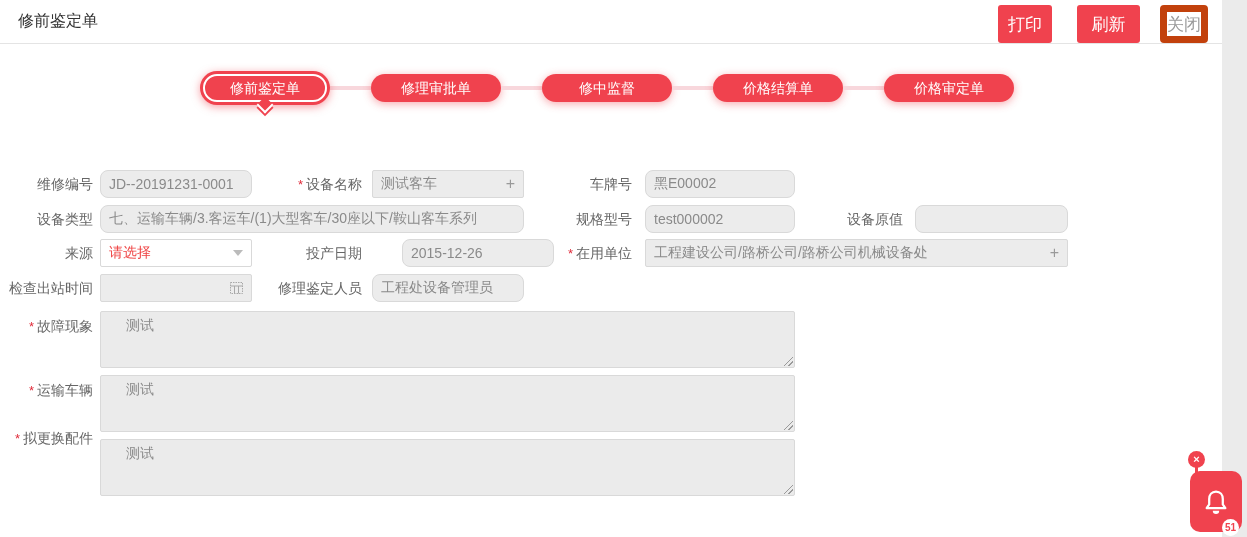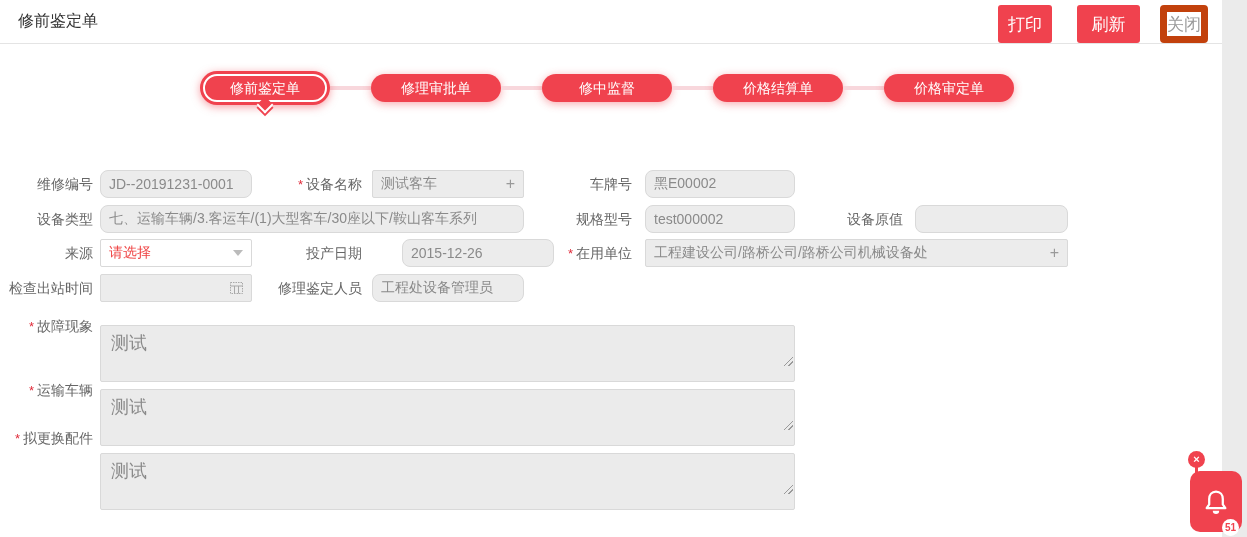--- a/index.html
+++ b/index.html
@@ -40,21 +40,21 @@
          border-radius:8px; color:#8a8a8a; font-size:14px; padding:0 8px; font-family:inherit; outline:none; }
   .field { position:absolute; height:28px; box-sizing:border-box; background:#ececec; border:1px solid #d9d9d9;
            border-radius:2px; color:#8a8a8a; font-size:14px; display:flex; align-items:center; padding:0 8px; }
   .field-val { flex:1; white-space:nowrap; overflow:hidden; }
   .plus { color:#999; font-size:16px; line-height:1; cursor:pointer; }
   .select { background:#fff; cursor:pointer; }
   .caret { width:0; height:0; border-left:5px solid transparent; border-right:5px solid transparent; border-top:6px solid #bbb; }
   .cal { display:flex; align-items:center; }
   .ta-wrap { position:absolute; }
   .ta { width:100%; height:100%; box-sizing:border-box; background:#ebebeb; border:1px solid #d9d9d9; border-radius:2px;
-        color:#8a8a8a; font-size:18px; padding:5px 10px; resize:none; font-family:inherit; outline:none;margin-top:14px; }
+        color:#8a8a8a; font-size:14px; padding:5px 25px; resize:none; font-family:inherit; outline:none; }
   .resizer { position:absolute; right:2px; bottom:2px; width:9px; height:9px; cursor:nwse-resize;
              background:linear-gradient(135deg, transparent 46%, #9a9a9a 46%, #9a9a9a 54%, transparent 54%,
                          transparent 70%, #9a9a9a 70%, #9a9a9a 78%, transparent 78%); }
 
   
   .notif-close { position:absolute; left:1188px; top:451px; width:17px; height:17px; border-radius:50%;
                  background:#f0424e; color:#fff; font-size:11px; line-height:16px; text-align:center;
                  font-weight:bold; cursor:pointer; z-index:11; }
   .notif-stem { position:absolute; left:1195px; top:466px; width:3px; height:8px; background:#f0424e; z-index:10; }
   .notif-panel { position:absolute; left:1190px; top:471px; width:52px; height:61px; background:#f0424e;

